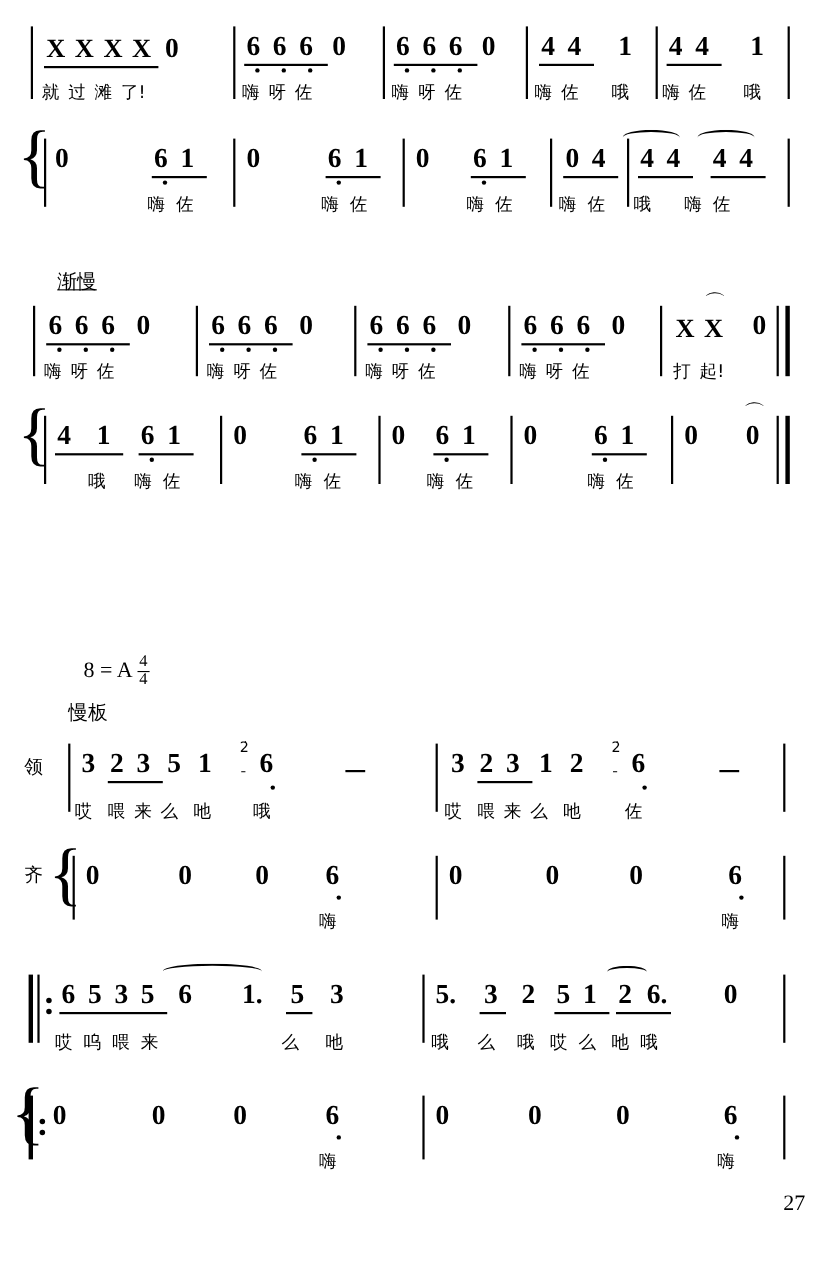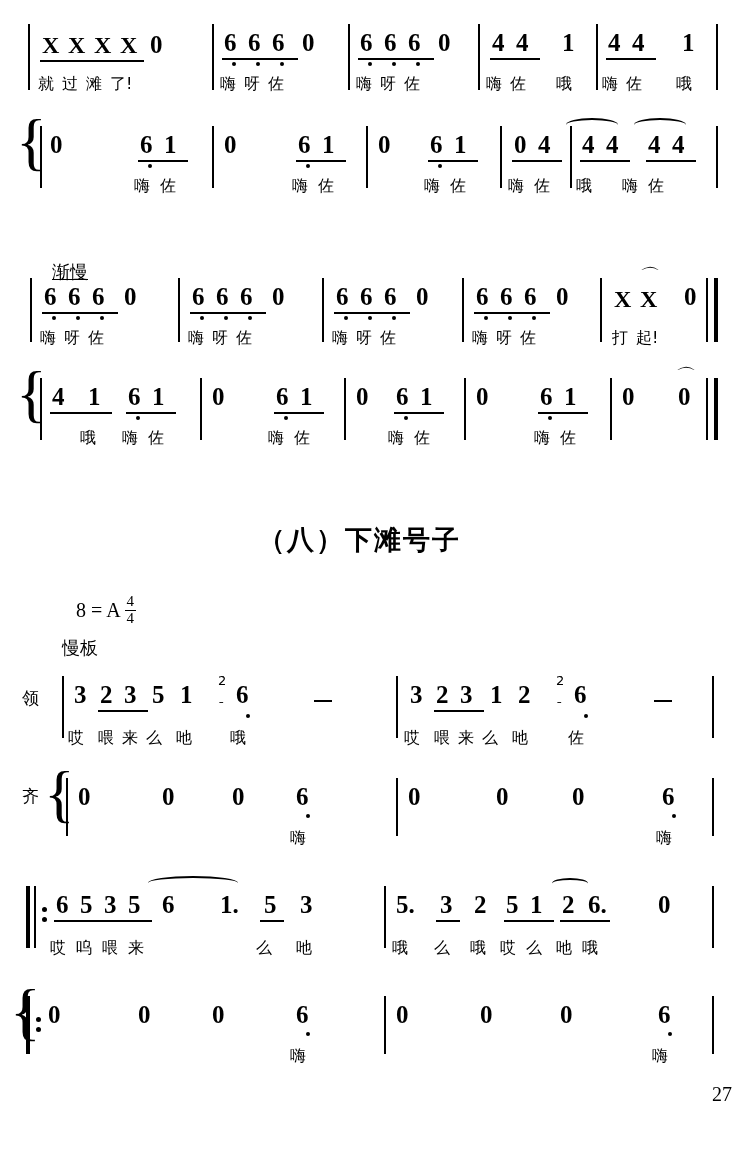--- a/index.html
+++ b/index.html
@@ -165,21 +165,21 @@
     <div class="tie" style="left:634px;top:118px;width:52px;"></div>
     <span class="note" style="left:648px;top:132px;">4</span>
     <span class="note" style="left:672px;top:132px;">4</span>
     <div class="ul" style="left:646px;top:160px;width:50px;"></div>
     <span class="lyric" style="left:622px;top:178px;">嗨</span>
     <span class="lyric" style="left:648px;top:178px;">佐</span>
 
     <div class="bar" style="left:716px;top:126px;height:62px;"></div>
   </div>
 
-  <span class="tempo" style="left:52px;top:260px;text-decoration:underline;">渐慢</span>
+  <span class="tempo" style="left:52px;top:244px;text-decoration:underline;">渐慢</span>
 
   <div>
     <div class="bar" style="left:30px;top:278px;height:64px;"></div>
 
     <span class="note" style="left:44px;top:284px;">6</span>
     <span class="note" style="left:68px;top:284px;">6</span>
     <span class="note" style="left:92px;top:284px;">6</span>
     <div class="ul" style="left:42px;top:312px;width:76px;"></div>
     <div class="dot" style="left:52px;top:316px;"></div>
     <div class="dot" style="left:76px;top:316px;"></div>
@@ -285,21 +285,20 @@
 
     <div class="bar" style="left:610px;top:378px;height:62px;"></div>
     <span class="note" style="left:622px;top:384px;">0</span>
     <span class="fermata" style="left:676px;top:366px;">⌒</span>
     <span class="note" style="left:678px;top:384px;">0</span>
 
     <div class="bar" style="left:706px;top:378px;height:62px;"></div>
     <div class="barthick" style="left:714px;top:378px;height:62px;"></div>
   </div>
 
-  <div class="title" style="left:258px;top:522px;">（八）下滩号子</div>
 
   <div class="keysig" style="left:76px;top:594px;">
     <span>8 = A</span>
     <span class="frac">
       <i class="num">4</i>
       <i>4</i>
     </span>
   </div>
   <div class="tempo" style="left:62px;top:636px;">慢板</div>
 

